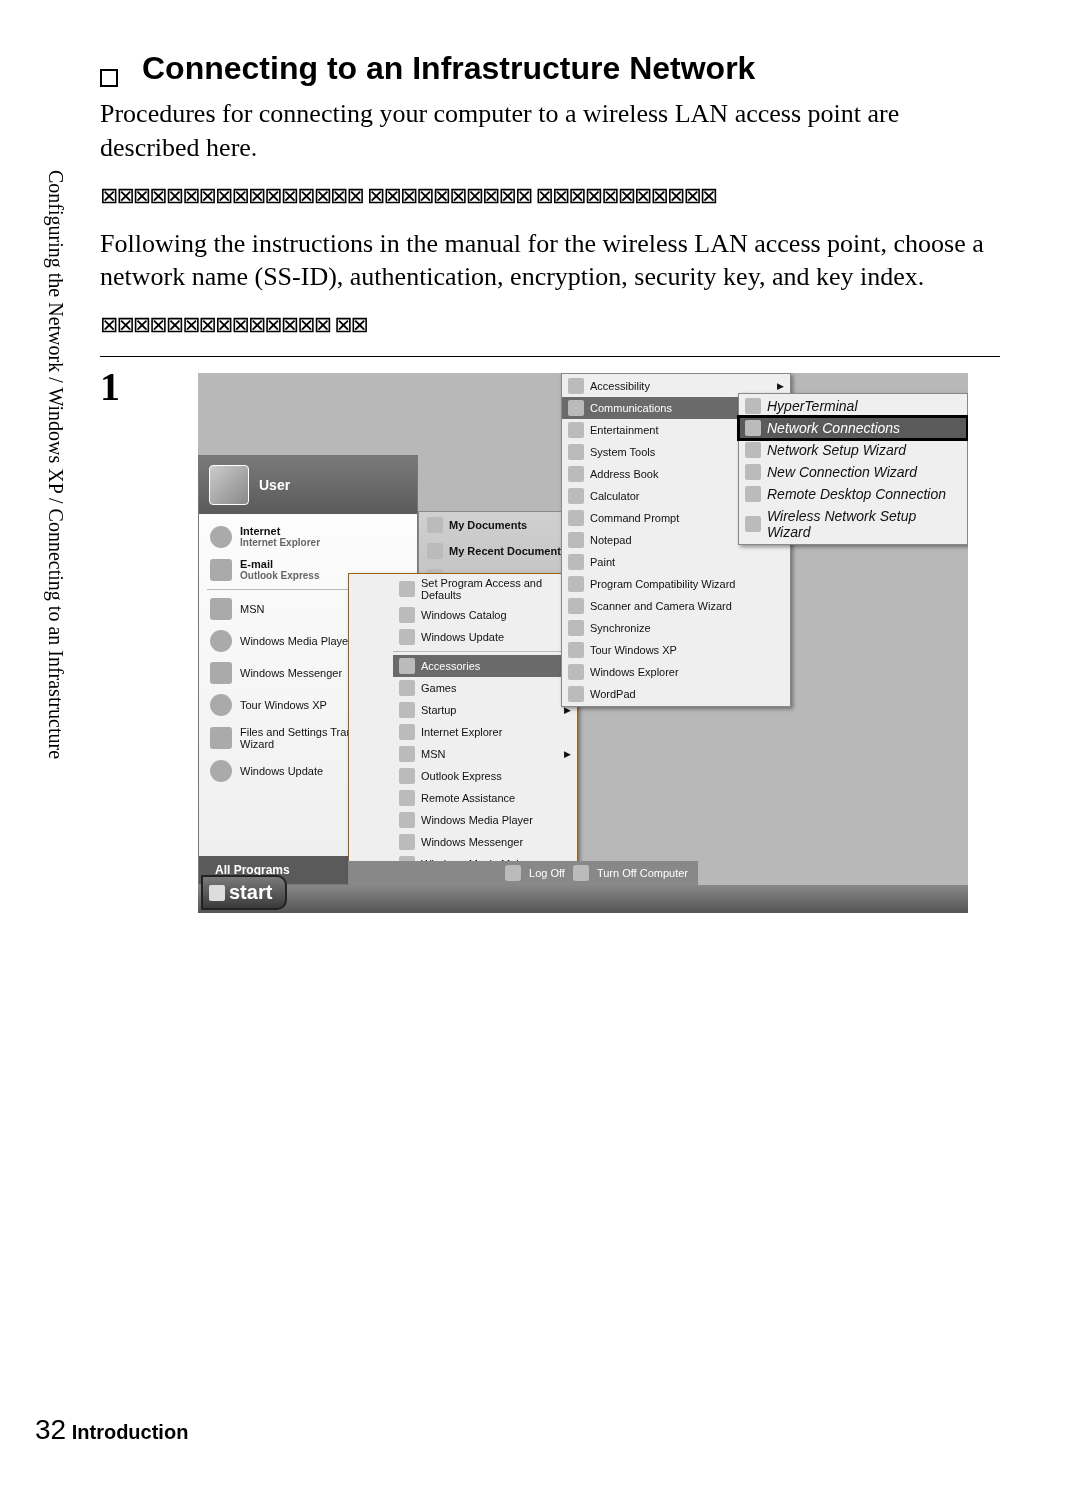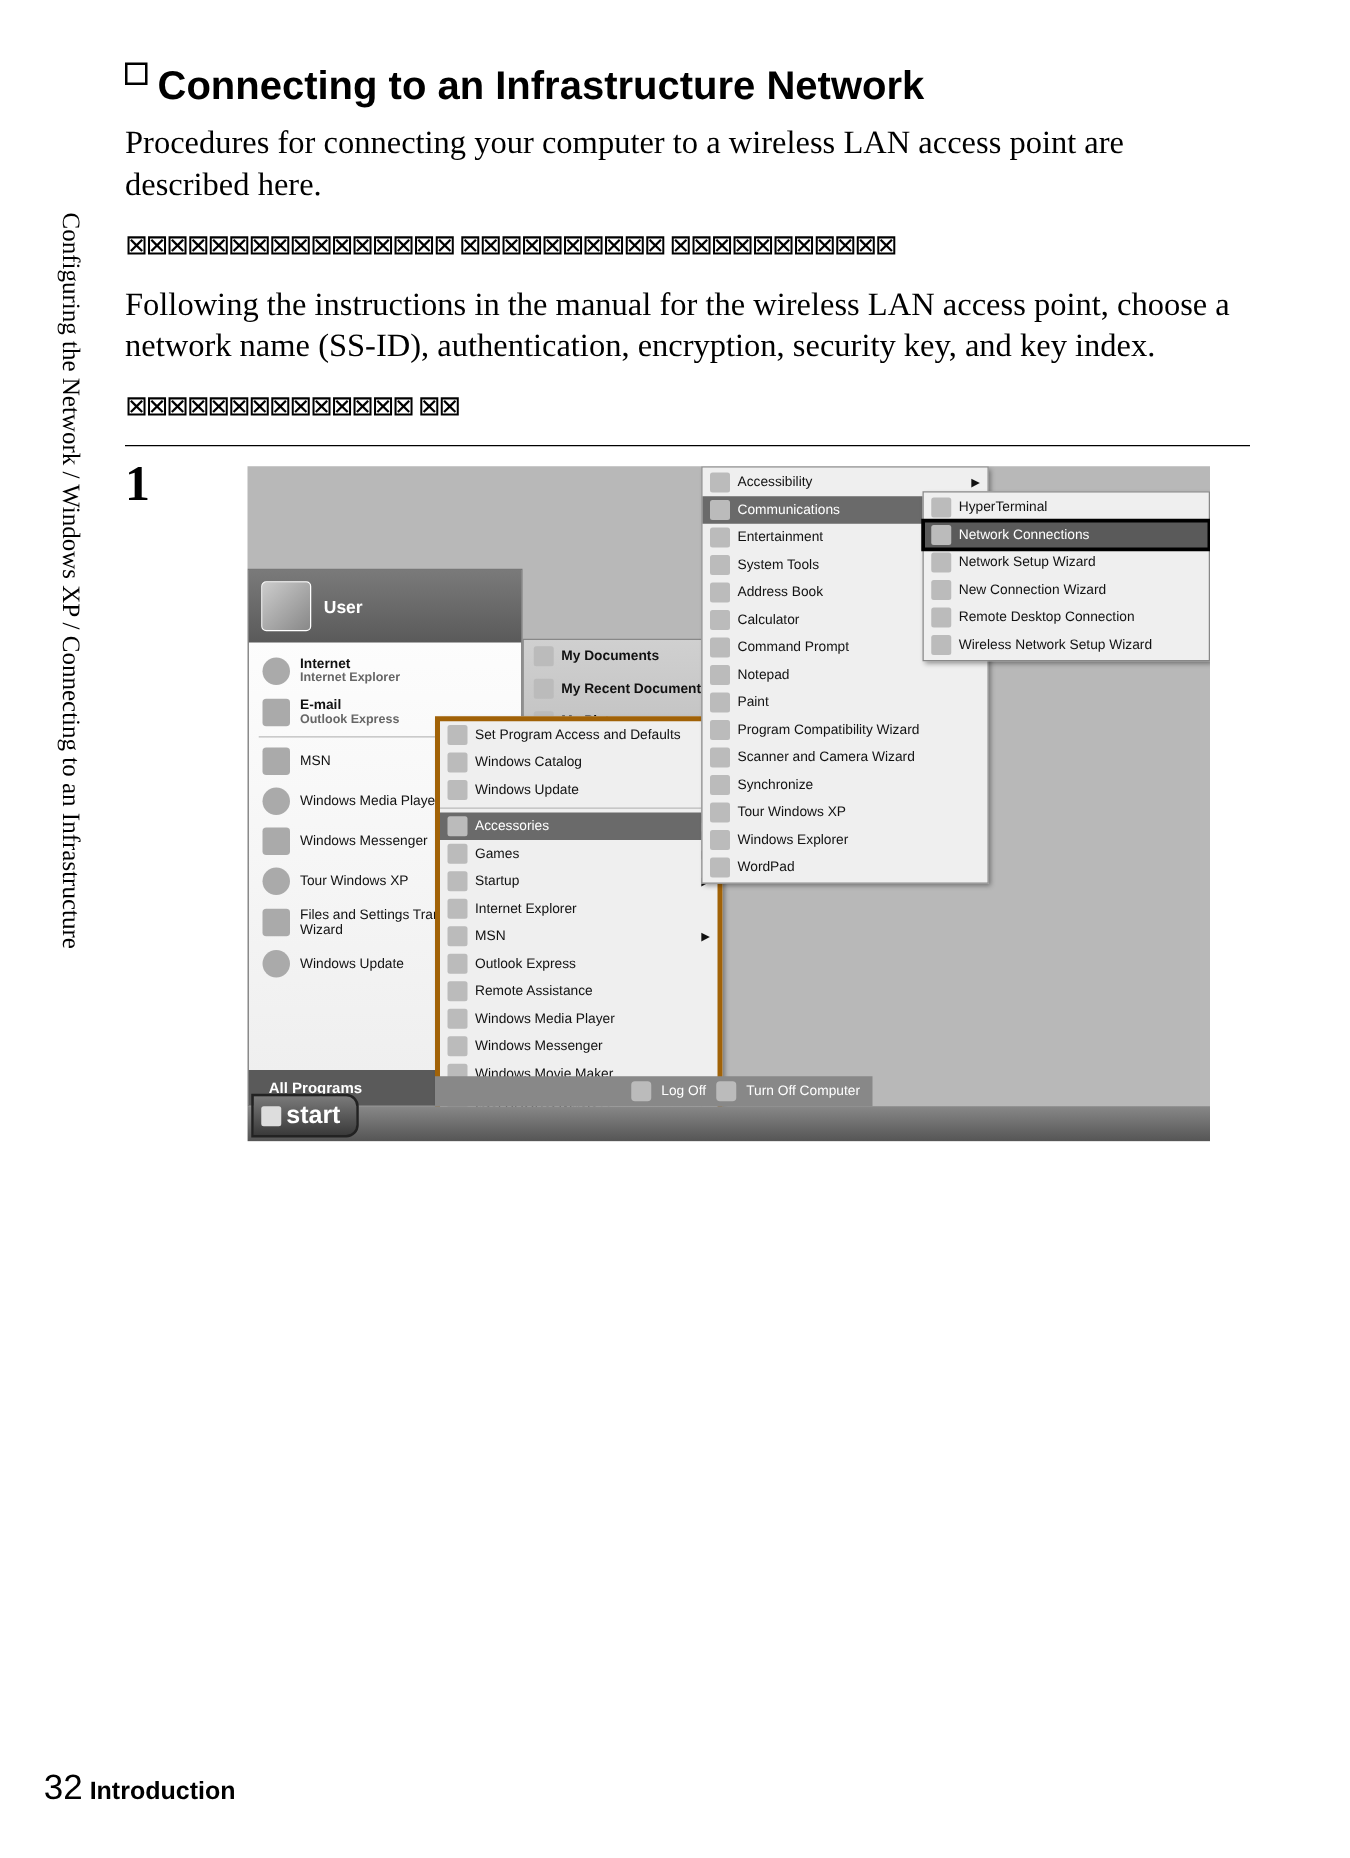--- a/index.html
+++ b/index.html
@@ -2,21 +2,21 @@
 <html><head>
 <meta charset="utf-8">
 <style>
 * { margin: 0; padding: 0; box-sizing: border-box; }
 body { width: 1080px; height: 1486px; background: #fff; font-family: Arial, sans-serif; position: relative; color: #000; }
 
 .sidebar-text { position: absolute; left: 44px; top: 170px; writing-mode: vertical-rl; text-orientation: mixed; font-size: 20px; font-family: Georgia, serif; }
 
 .content { position: absolute; left: 100px; top: 50px; width: 900px; }
 
-.heading { font-size: 32px; font-weight: bold; display: flex; align-items: flex-start; gap: 8px; margin-bottom: 10px; }
+.heading { font-size: 32px; font-weight: bold; display: flex; align-items: flex-end; gap: 24px; margin-bottom: 10px; }
 .heading .box-icon { width: 18px; height: 18px; border: 2.5px solid #000; display: inline-block; flex-shrink: 0; }
 
 .para { font-size: 26px; font-family: Georgia, serif; line-height: 1.3; margin-bottom: 14px; }
 
 .garbled { font-size: 22px; letter-spacing: -2px; margin-bottom: 18px; margin-top: 18px; }
 
 .step { display: flex; gap: 18px; border-top: 1px solid #000; padding-top: 10px; }
 .step-num { font-size: 40px; font-weight: bold; font-family: Georgia, serif; line-height: 1; }
 .step-body { font-size: 26px; font-family: Georgia, serif; line-height: 1.3; }
 
@@ -31,28 +31,28 @@
 .pin-item.bold { font-weight: bold; }
 .ico { width: 22px; height: 22px; background: #aaa; border-radius: 3px; flex-shrink: 0; }
 .ico.round { border-radius: 50%; }
 .sep { border-top: 1px solid #bbb; margin: 3px 0; }
 .all-progs { position: absolute; left: 0; bottom: 0; width: 100%; height: 28px; background: #5a5a5a; color: #fff; display: flex; align-items: center; padding-left: 16px; font-weight: bold; font-size: 12px; }
 .all-progs .tri { margin-left: auto; margin-right: 8px; color: #9f9; }
 
 .col-right-docs { position: absolute; left: 220px; top: 138px; width: 200px; background: linear-gradient(to bottom, #d0d0d0, #c2c2c2); font-size: 11px; border: 1px solid #888; }
 .doc-item { display: flex; align-items: center; gap: 6px; padding: 5px 8px; font-weight: bold; }
 
-.prog-menu { position: absolute; left: 150px; top: 200px; width: 230px; background: #efefef; border: 4px solid #a16207; box-shadow: 2px 2px 4px rgba(0,0,0,0.4); font-size: 11px; }
+.prog-menu { position: absolute; left: 150px; top: 200px; width: 230px; background: #efefef; border: 1px solid #a16207; box-shadow: 2px 2px 4px rgba(0,0,0,0.4); font-size: 11px; padding-left: 44px; }
 .pm-item { display: flex; align-items: center; gap: 6px; padding: 3px 6px; }
 .pm-item .arrow { margin-left: auto; font-size: 9px; }
 .pm-item.hl { background: #6a6a6a; color: #fff; }
 .pm-ico { width: 16px; height: 16px; background: #bbb; border-radius: 2px; flex-shrink: 0; }
 
 .acc-menu { position: absolute; left: 363px; top: 0; width: 230px; background: #efefef; border: 1px solid #888; box-shadow: 2px 2px 4px rgba(0,0,0,0.4); font-size: 11px; padding: 1px 0; }
-.comm-menu { position: absolute; left: 540px; top: 20px; width: 230px; background: #efefef; border: 1px solid #888; box-shadow: 2px 2px 4px rgba(0,0,0,0.4); font-size: 11px; padding: 1px 0; }
+.comm-menu { position: absolute; left: 540px; top: 20px; width: 230px; background: #efefef; border: 1px solid #888; box-shadow: 2px 2px 4px rgba(0,0,0,0.4); font-size: 14px; padding: 1px 0; font-style: italic; }
 .comm-menu .pm-item.hl2 { background: #5a5a5a; color: #fff; outline: 3px solid #000; outline-offset: -1px; }
 
 .logoff-bar { position: absolute; left: 150px; bottom: 28px; width: 350px; height: 24px; background: #888; display: flex; align-items: center; justify-content: flex-end; gap: 8px; padding-right: 10px; font-size: 11px; color: #fff; }
 .lo-ico { width: 16px; height: 16px; background: #bbb; border-radius: 3px; }
 
 .taskbar { position: absolute; left: 0; right: 0; bottom: 0; height: 28px; background: linear-gradient(to bottom, #888, #555); }
 .start-btn { position: absolute; left: 3px; bottom: 3px; width: 86px; height: 35px; background: linear-gradient(to bottom, #7a7a7a, #3a3a3a); border-radius: 0 10px 10px 0; border: 2px solid #222; color: #fff; display: flex; align-items: center; gap: 4px; padding-left: 6px; font-weight: bold; font-size: 20px; }
 .win-flag { width: 16px; height: 16px; background: #ddd; border-radius: 2px; }
 
 .footer { position: absolute; left: 35px; bottom: 40px; font-size: 20px; }

